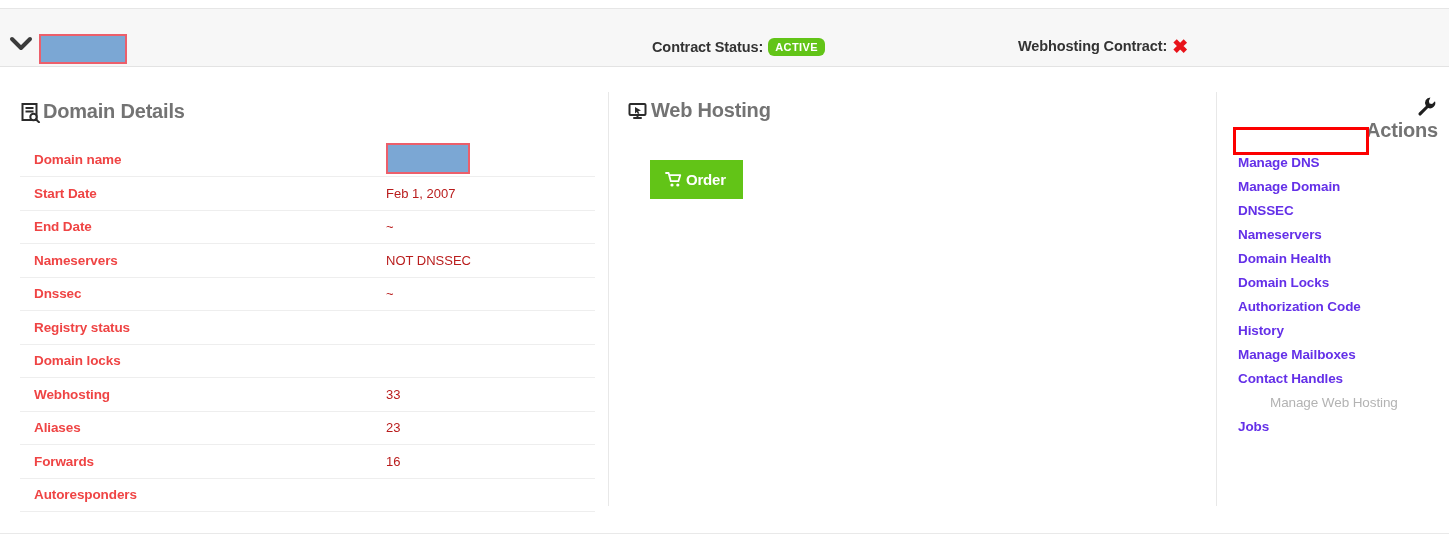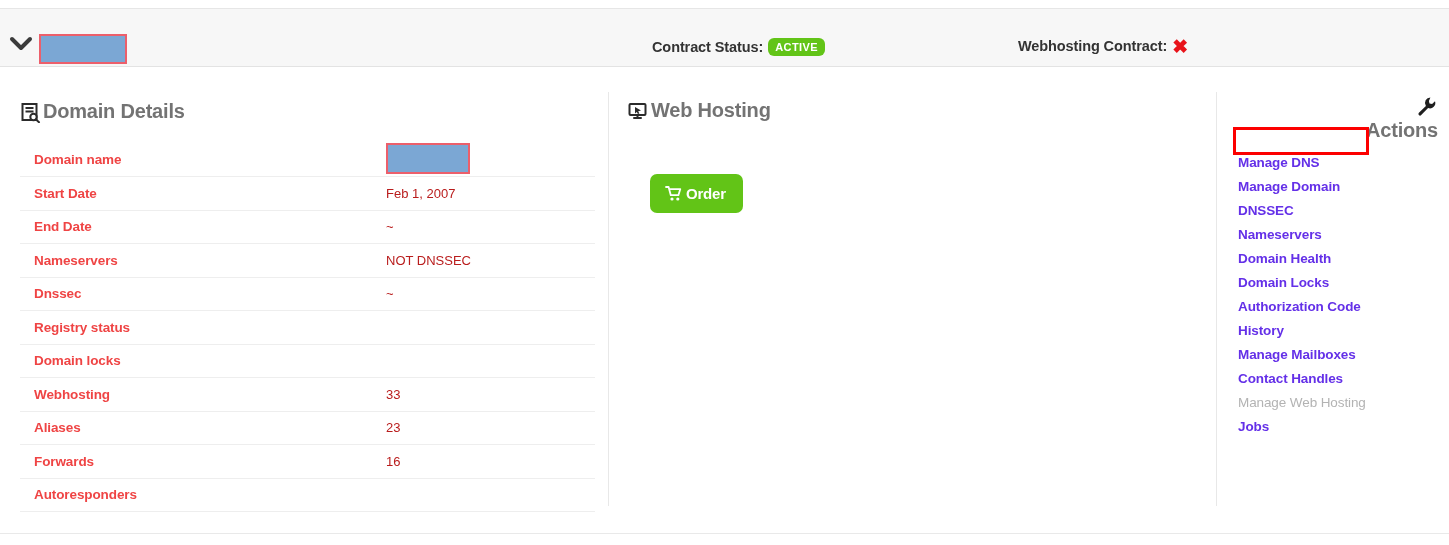--- a/index.html
+++ b/index.html
@@ -165,32 +165,32 @@
   }
 
   
   .web-hosting {
     position: absolute;
     left: 628px;
     top: 99px;
     width: 560px;
   }
   .order-btn {
-    margin-top: 52px;
+    margin-top: 38px;
     margin-left: 22px;
     display: inline-flex;
     align-items: center;
     gap: 3px;
     background: #62c417;
     color: #ffffff;
     font-size: 15px;
     font-weight: bold;
     padding: 11px 17px 11px 15px;
     border: none;
-    border-radius: 7px;
+    border-radius: 0;
     cursor: pointer;
     font-family: "Liberation Sans", sans-serif;
     letter-spacing: -0.2px;
     text-align: right;
   }
 
   
   .actions {
     position: absolute;
     left: 1238px;
@@ -212,20 +212,21 @@
   }
   .action-link {
     color: #6430e8;
     text-decoration: none;
     cursor: pointer;
   }
   .action-disabled {
     color: #b3b3b3;
     font-weight: normal;
     cursor: default;
+    margin-left: 32px;
   }
 
   
   .annotation-box {
     position: absolute;
     left: 1233px;
     top: 127px;
     width: 136px;
     height: 28px;
     border: 3px solid #fc0000;

